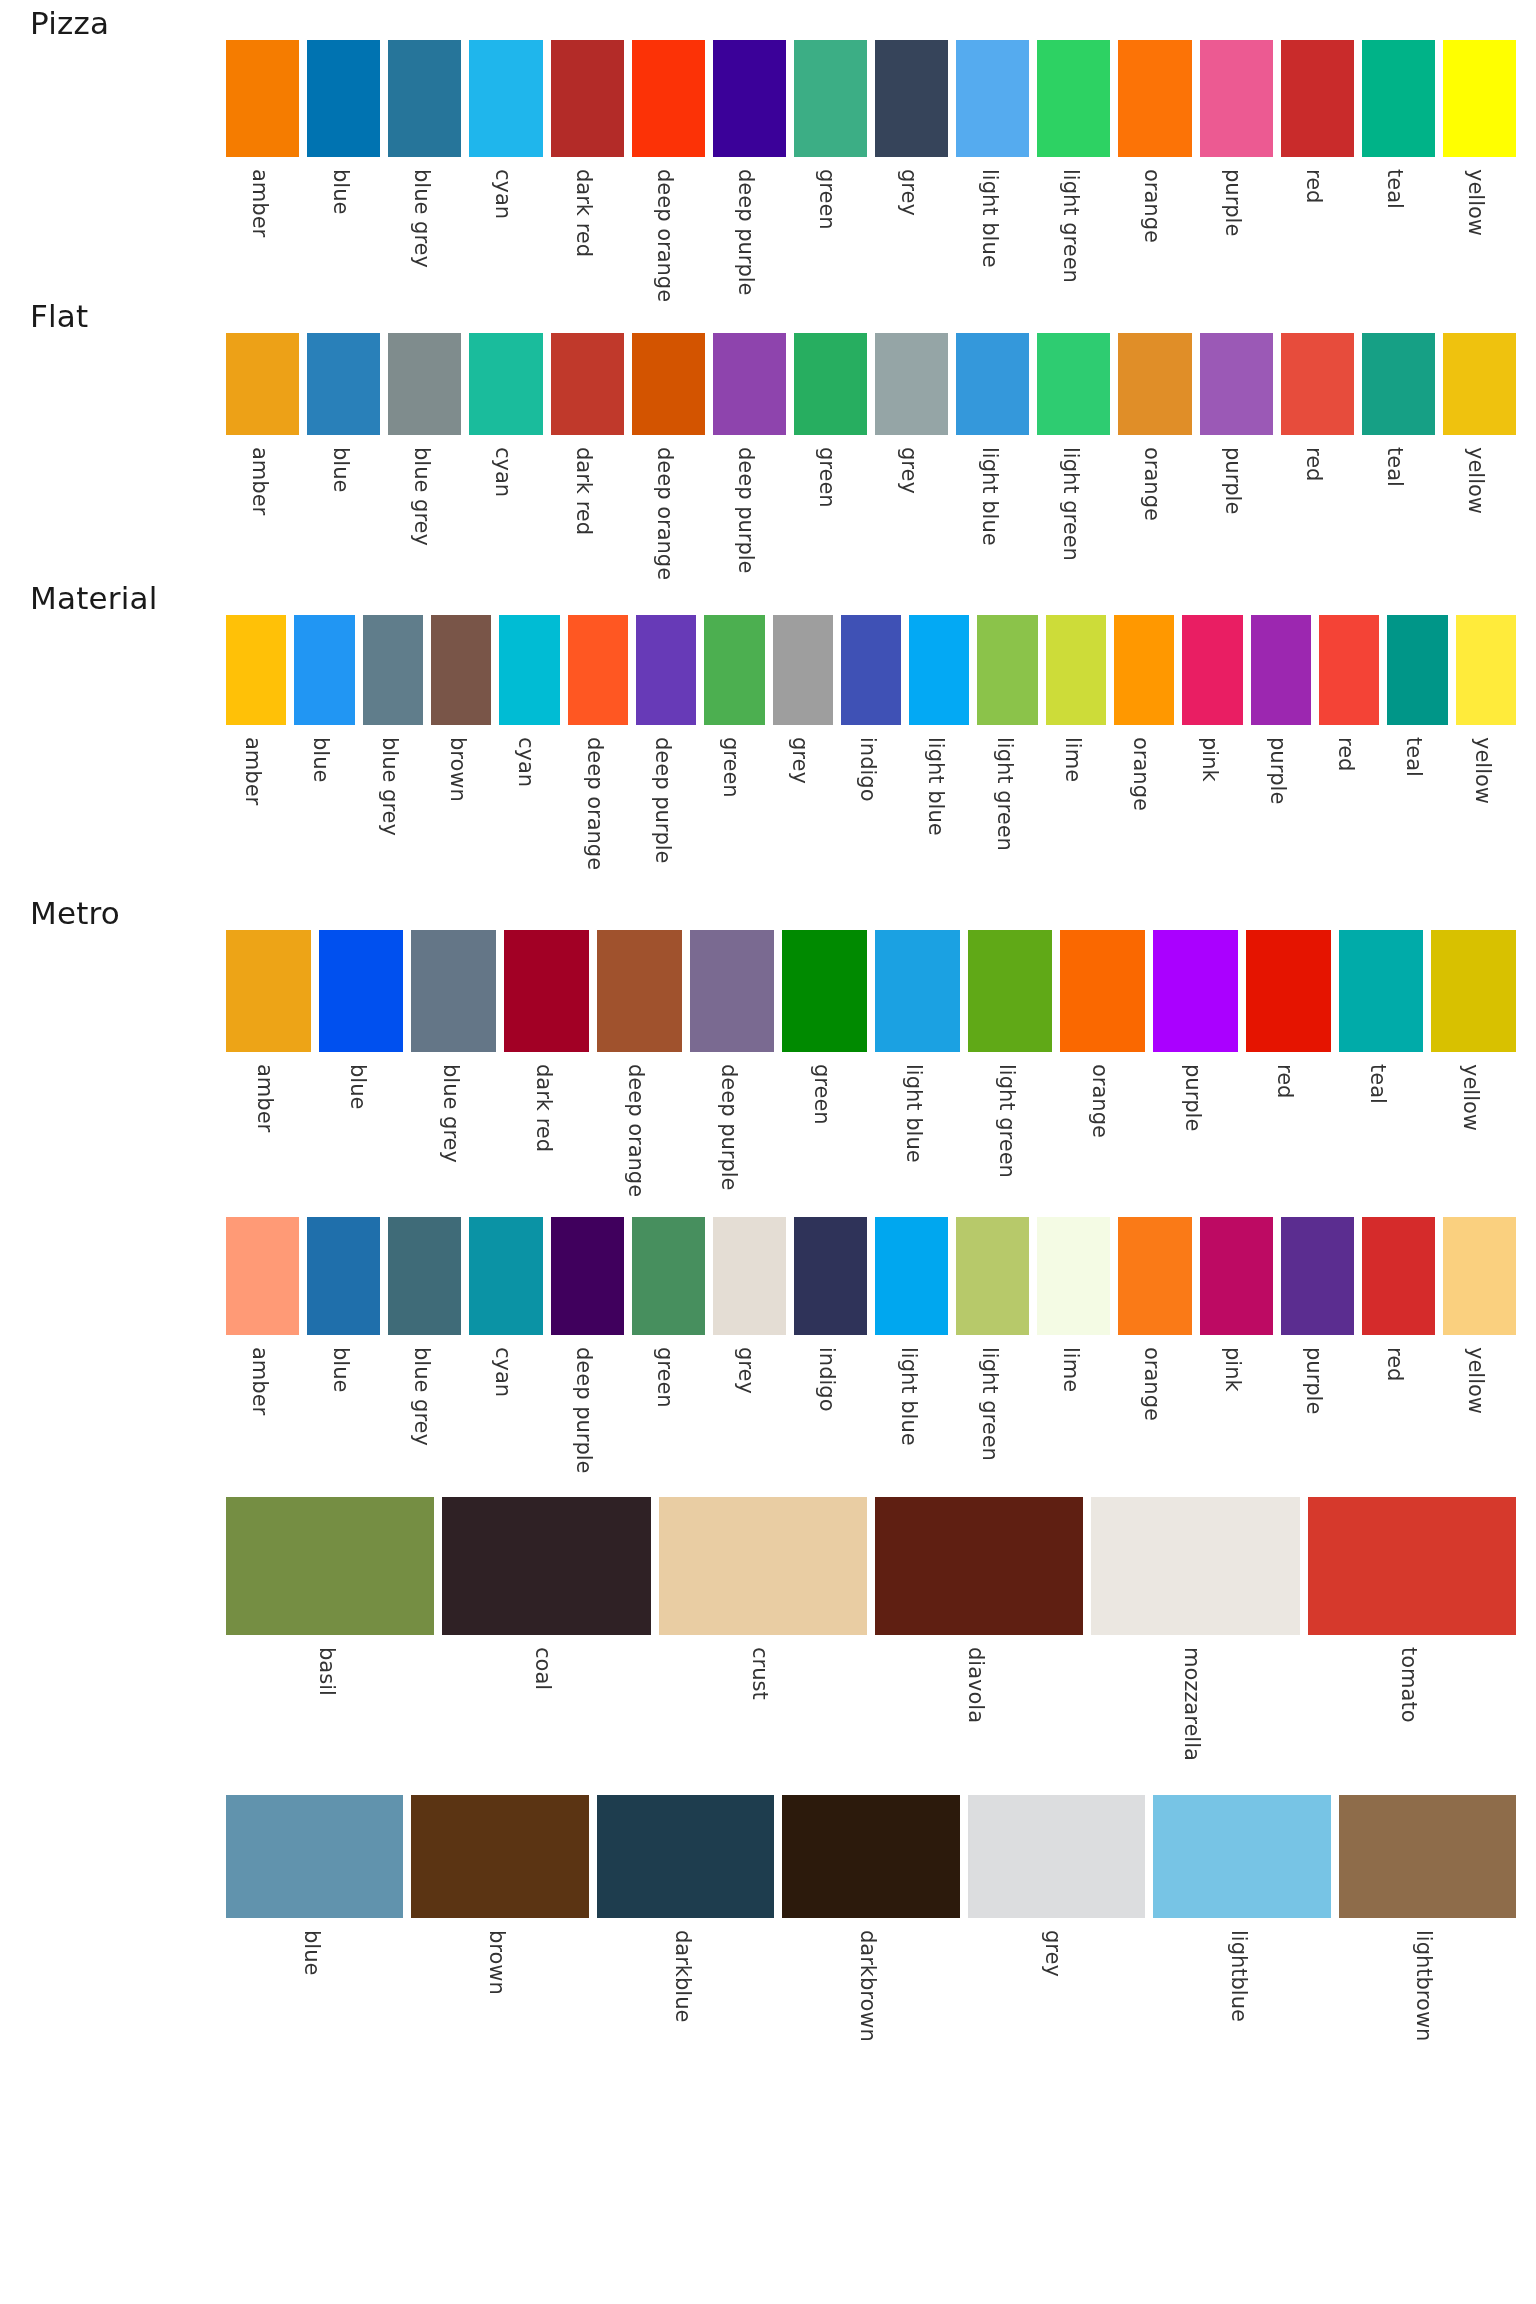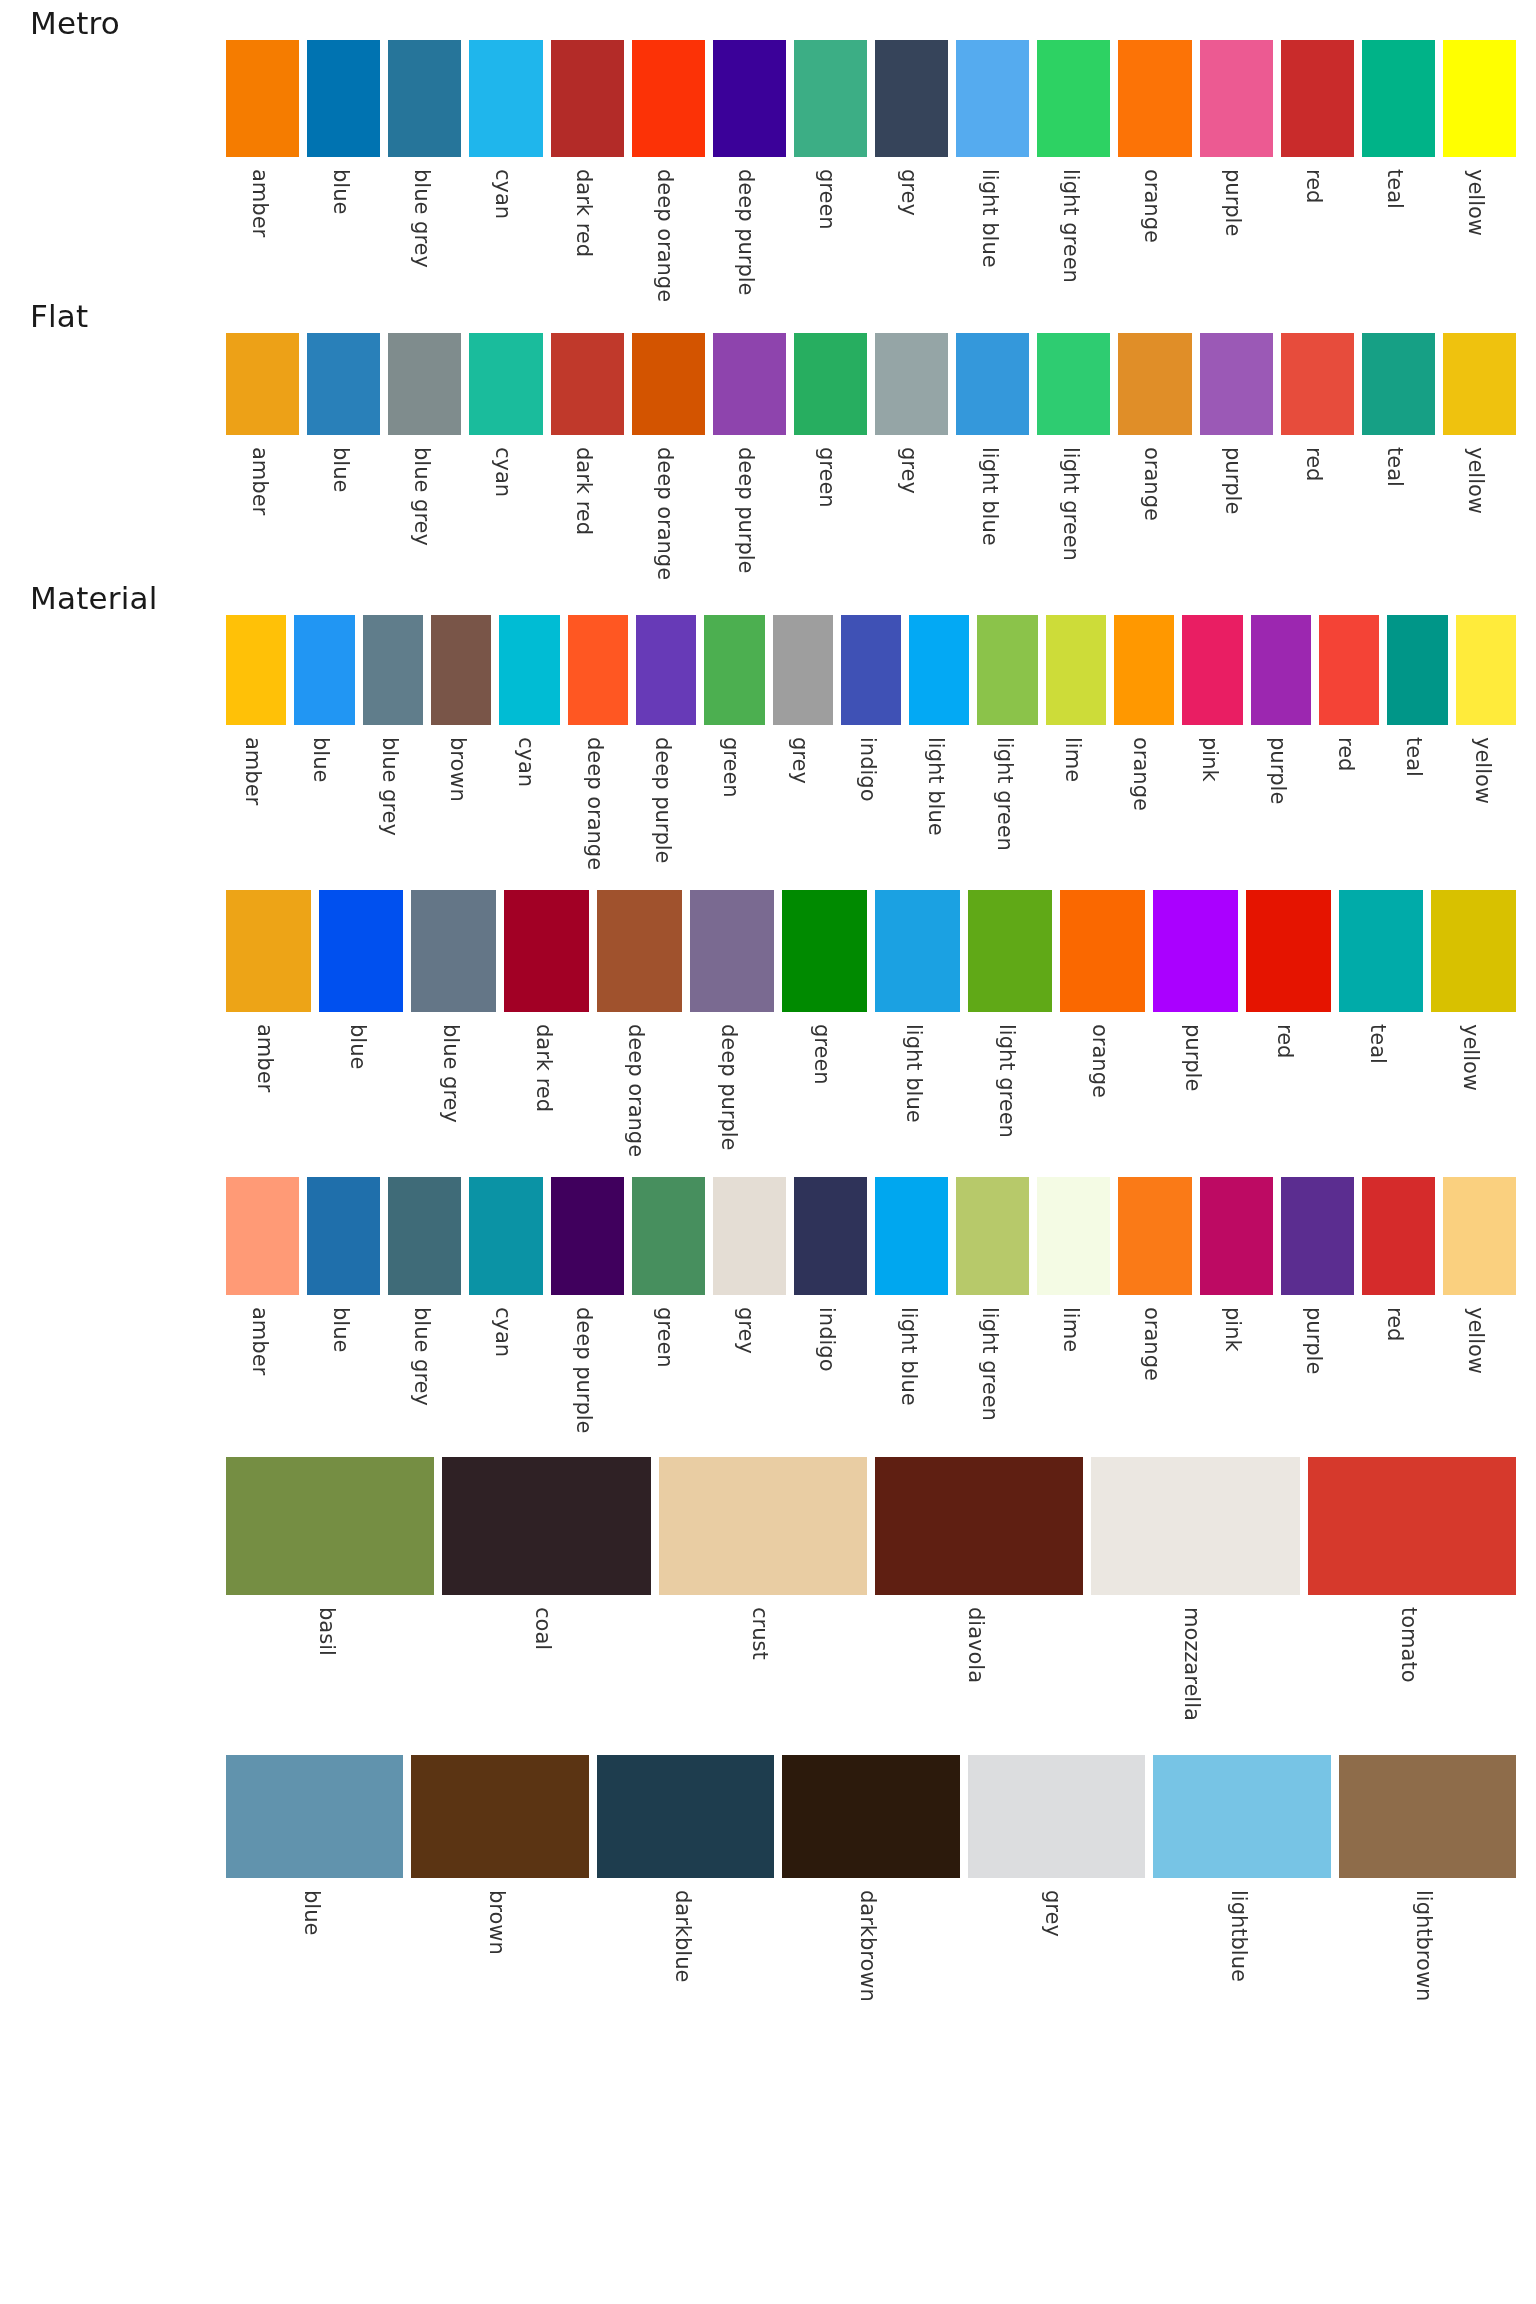--- a/index.html
+++ b/index.html
@@ -109,21 +109,21 @@
 
   .block { margin-bottom: 0px; }
 </style>
 </head>
 <body>
 
 <div class="sheet">
   <div id="palettes-root">
       <div class="block palette row-social">
         <div class="title-row">
-          <div class="palette-title">Metro</div>
+          <div class="palette-title">Pizza</div>
         </div>
         <div class="swatch-row">
           <div class="swatch-cell">
             <div class="swatch" style="background: rgb(245, 124, 0);"></div>
             <div class="swatch-label-wrap">
               <div class="swatch-label">amber</div>
             </div>
           </div>
           <div class="swatch-cell">
             <div class="swatch" style="background: rgb(0, 115, 177);"></div>
@@ -435,20 +435,23 @@
           </div>
           <div class="swatch-cell">
             <div class="swatch" style="background: rgb(255, 235, 59);"></div>
             <div class="swatch-label-wrap">
               <div class="swatch-label">yellow</div>
             </div>
           </div>
         </div>
       </div>
       <div class="block palette row-metro">
+        <div class="title-row">
+          <div class="palette-title">Metro</div>
+        </div>
         <div class="swatch-row">
           <div class="swatch-cell">
             <div class="swatch" style="background: rgb(237, 164, 23);"></div>
             <div class="swatch-label-wrap">
               <div class="swatch-label">amber</div>
             </div>
           </div>
           <div class="swatch-cell">
             <div class="swatch" style="background: rgb(0, 80, 239);"></div>
             <div class="swatch-label-wrap">

